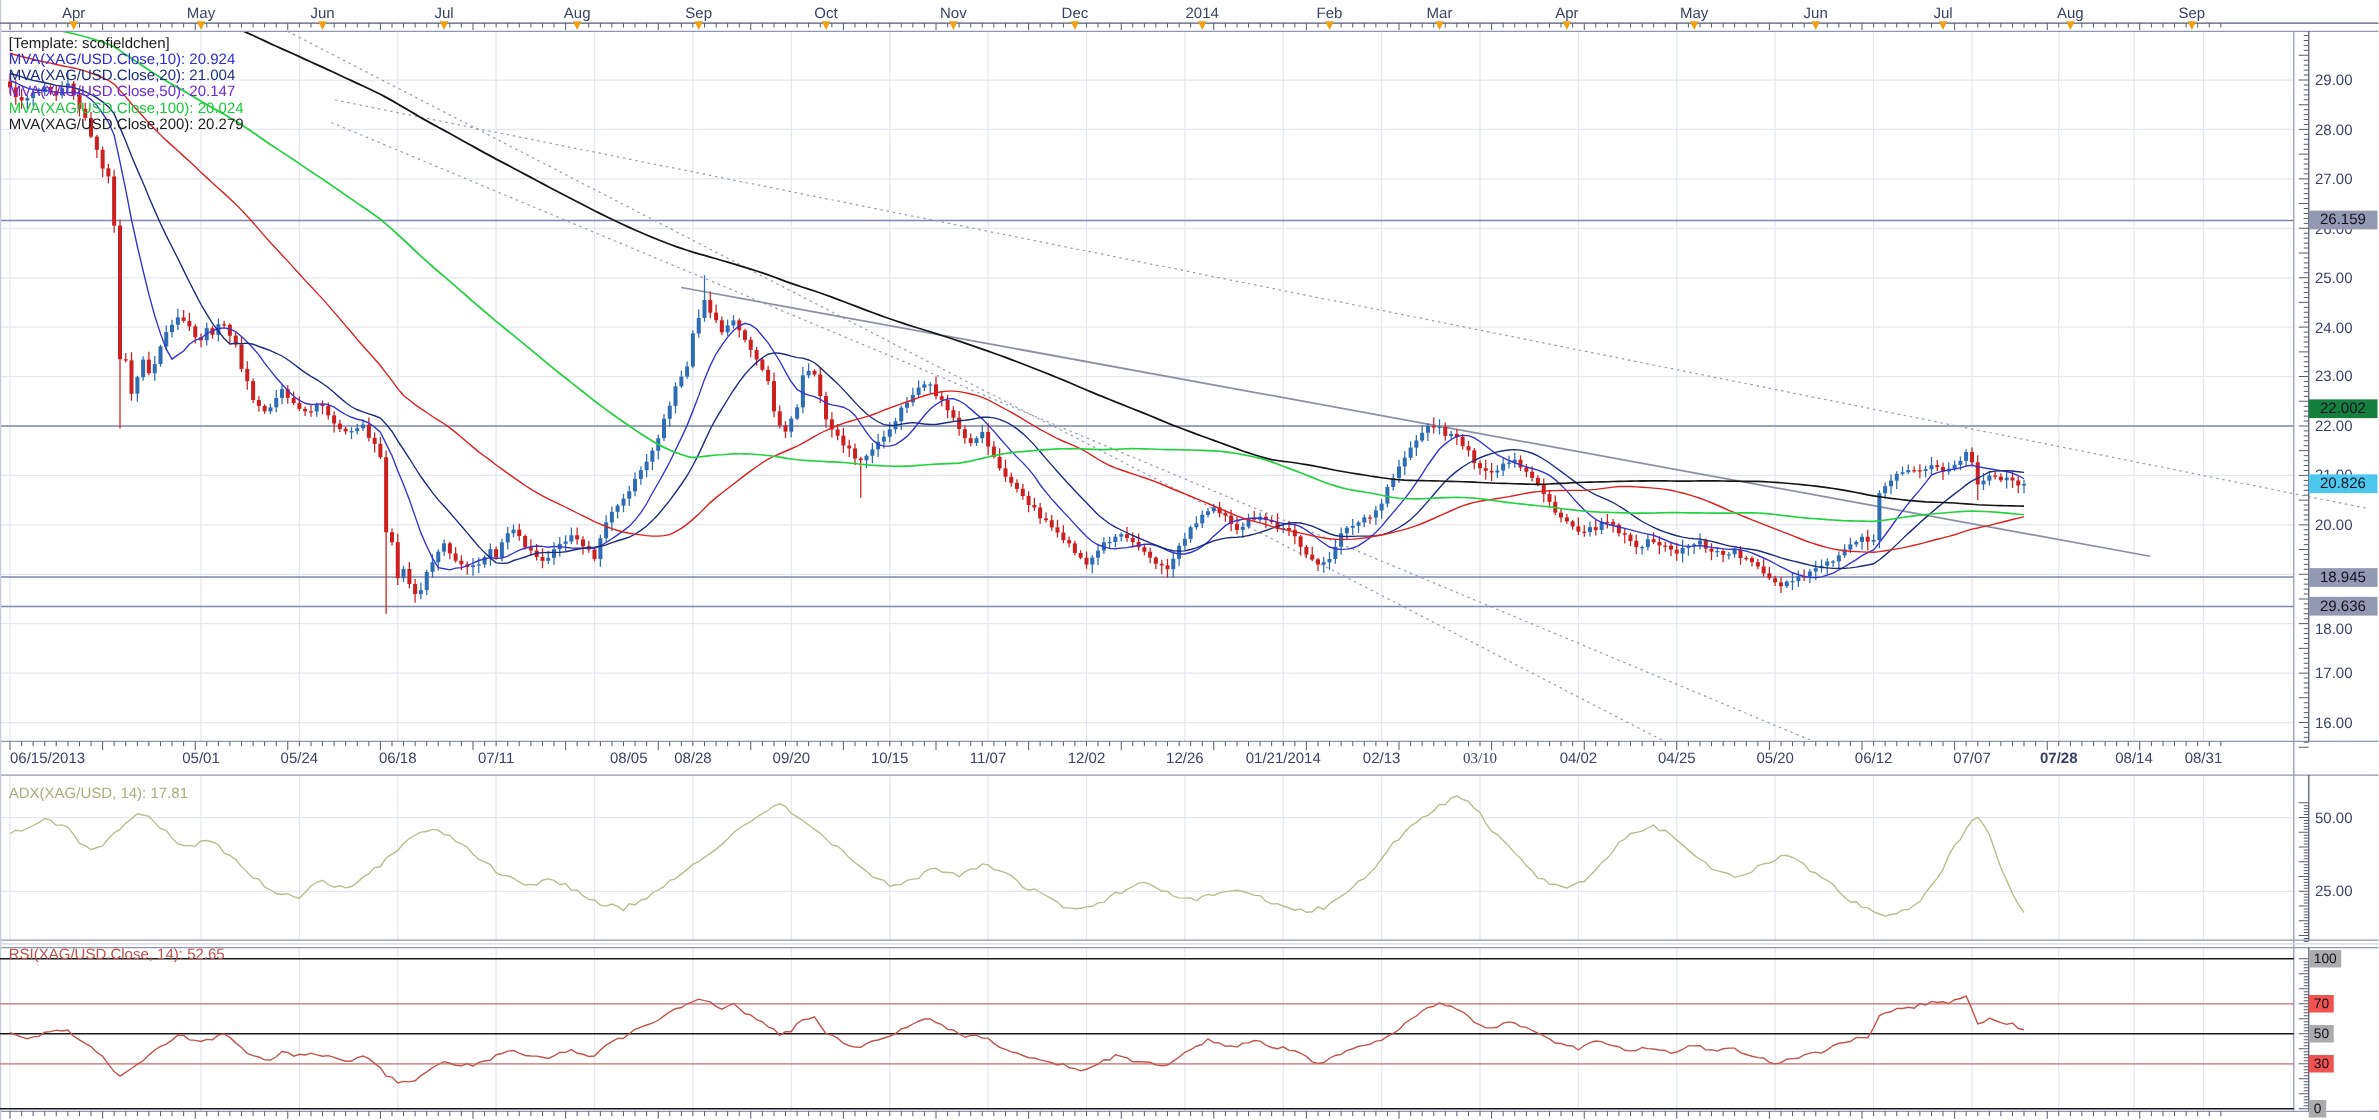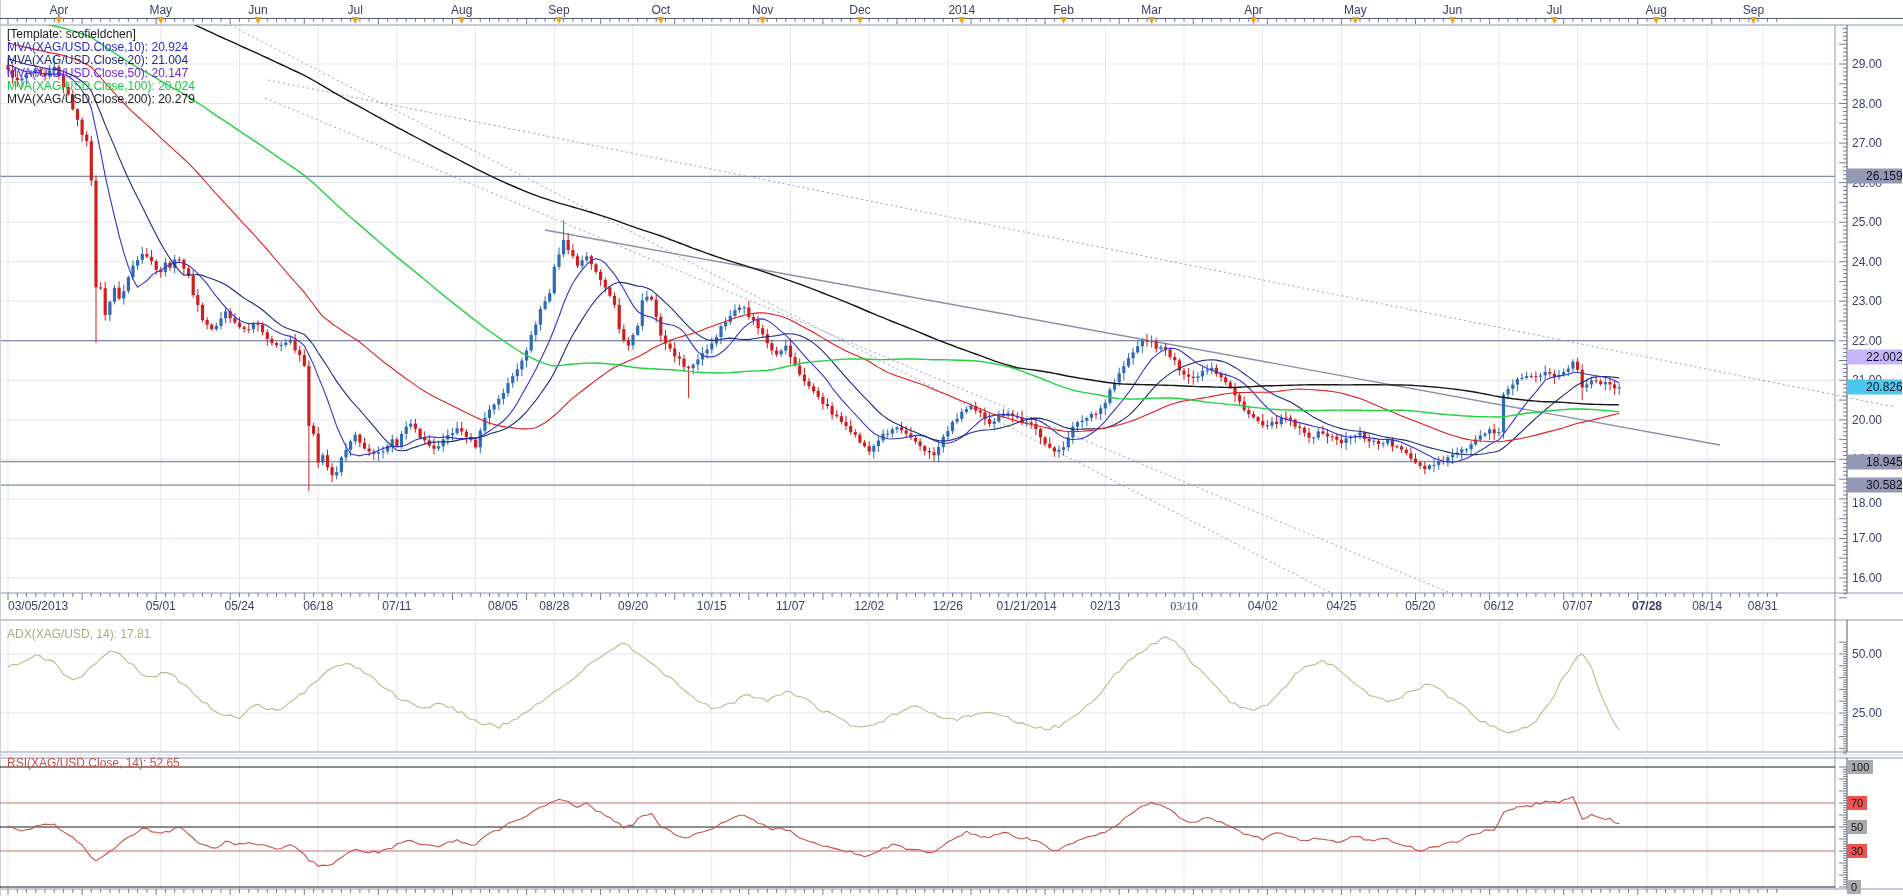--- a/index.html
+++ b/index.html
@@ -4,21 +4,21 @@
 <style>
   html,body{margin:0;padding:0;background:#fff;}
   #root{position:relative;width:1903px;height:896px;background:#fff;overflow:hidden;
         font-family:"Liberation Sans",sans-serif;-webkit-font-smoothing:antialiased;}
   #chart{position:absolute;left:0;top:0;}
   .lgrow{position:absolute;left:7px;font:12px "Liberation Sans",sans-serif;white-space:pre;}
   .mlbl{position:absolute;top:3px;transform:translateX(-50%);font:12px "Liberation Sans",sans-serif;color:#3a4166;}
   .dlbl{position:absolute;top:599px;transform:translateX(-50%);font:12px "Liberation Sans",sans-serif;color:#3a4166;}
   .plbl{position:absolute;left:1852px;transform:translateY(-50%);font:12px "Liberation Sans",sans-serif;color:#3a4166;}
   .badge{position:absolute;left:1847px;width:55px;height:15px;transform:translateY(-50%);
-         font:12px/15px "Liberation Sans",sans-serif;color:#101020;text-align:left;padding-left:19px;box-sizing:border-box;}
+         font:12px/15px "Liberation Sans",sans-serif;color:#101020;text-align:left;padding-left:9px;box-sizing:border-box;}
   .sbadge{position:absolute;left:1847px;height:14px;transform:translateY(-50%);padding:0 4px;
          font:11px/14px "Liberation Sans",sans-serif;color:#101020;}
 </style>
 </head>
 <body>
 
 <div id="root">
   <svg id="chart" width="1903" height="896">
       <defs>
         <clipPath id="mainclip">
@@ -1730,21 +1730,21 @@
       <div class="mlbl" style="left: 859.92px;">Dec</div>
       <div class="mlbl" style="left: 961.78px;">2014</div>
       <div class="mlbl" style="left: 1063.64px;">Feb</div>
       <div class="mlbl" style="left: 1151.61px;">Mar</div>
       <div class="mlbl" style="left: 1253.47px;">Apr</div>
       <div class="mlbl" style="left: 1355.33px;">May</div>
       <div class="mlbl" style="left: 1452.56px;">Jun</div>
       <div class="mlbl" style="left: 1554.42px;">Jul</div>
       <div class="mlbl" style="left: 1656.28px;">Aug</div>
       <div class="mlbl" style="left: 1753.51px;">Sep</div>
-      <div class="dlbl" style="left: 8px; transform: none;">03/05/2013</div>
+      <div class="dlbl" style="left: 8px; transform: none;">06/15/2013</div>
       <div class="dlbl" style="left: 160.79px;">05/01</div>
       <div class="dlbl" style="left: 239.5px;">05/24</div>
       <div class="dlbl" style="left: 318.21px;">06/18</div>
       <div class="dlbl" style="left: 396.92px;">07/11</div>
       <div class="dlbl" style="left: 503px;">08/05</div>
       <div class="dlbl" style="left: 554.34px;">08/28</div>
       <div class="dlbl" style="left: 633.05px;">09/20</div>
       <div class="dlbl" style="left: 711.76px;">10/15</div>
       <div class="dlbl" style="left: 790.47px;">11/07</div>
       <div class="dlbl" style="left: 869.18px;">12/02</div>
@@ -1770,23 +1770,23 @@
       <div class="plbl" style="top: 340.78px;">22.00</div>
       <div class="plbl" style="top: 380.32px;">21.00</div>
       <div class="plbl" style="top: 419.86px;">20.00</div>
       <div class="plbl" style="top: 459.4px;">19.00</div>
       <div class="plbl" style="top: 503px;">18.00</div>
       <div class="plbl" style="top: 538.48px;">17.00</div>
       <div class="plbl" style="top: 578.02px;">16.00</div>
       <div class="plbl" style="top: 654px;">50.00</div>
       <div class="plbl" style="top: 713px;">25.00</div>
       <div class="badge" style="top: 176.333px; background: rgb(148, 153, 179);">26.159</div>
-      <div class="badge" style="top: 357px; background: #c4b5fd;">22.002</div>
+      <div class="badge" style="top: 327px; background: #15803d;">22.002</div>
       <div class="badge" style="top: 461.575px; background: rgb(148, 153, 179);">18.945</div>
-      <div class="badge" style="top: 485.141px; background: rgb(148, 153, 179);">30.582</div>
+      <div class="badge" style="top: 485.141px; background: rgb(148, 153, 179);">29.636</div>
       <div class="badge" style="top: 387.2px; background: rgb(76, 200, 239);">20.826</div>
       <div class="sbadge" style="top: 767px; background: rgb(171, 171, 171);">100</div>
       <div class="sbadge" style="top: 803px; background: rgb(239, 83, 80);">70</div>
       <div class="sbadge" style="top: 827px; background: rgb(171, 171, 171);">50</div>
       <div class="sbadge" style="top: 851px; background: rgb(239, 83, 80);">30</div>
       <div class="sbadge" style="top: 887px; background: rgb(171, 171, 171);">0</div>
     </div>
 </div>
 
 </body></html>

